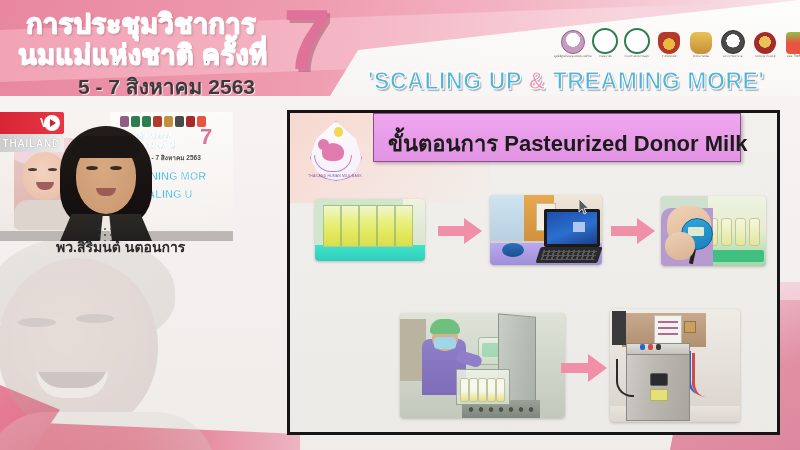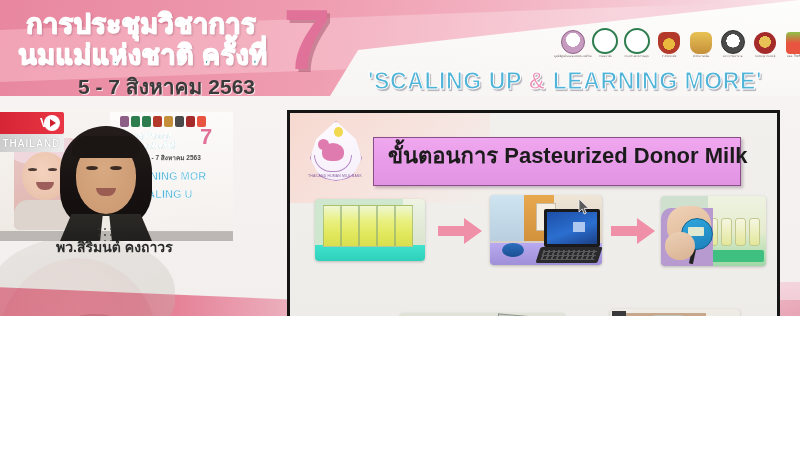--- a/index.html
+++ b/index.html
@@ -1,21 +1,21 @@
 <!DOCTYPE html>
 <html><head>
 <meta charset="utf-8">
 <style>
   html,body{margin:0;padding:0;}
   body{
     width:800px;height:450px;overflow:hidden;position:relative;
     font-family:"Liberation Sans","DejaVu Sans",sans-serif;
     background:#ffffff;
   }
-  #stage{position:absolute;inset:0;width:800px;height:316px;overflow:hidden;}
+  #stage{position:absolute;inset:0;width:800px;height:450px;overflow:hidden;}
 
   
   .bg-base{position:absolute;inset:0;background:#f2efee;}
   .bg-white-body{position:absolute;left:0;top:95px;width:800px;height:355px;
     background:linear-gradient(180deg,#f6f3f2 0%,#efecea 100%);}
   .bg-pink-head{position:absolute;left:0;top:0;width:800px;height:96px;
     background:linear-gradient(100deg,#e8879f 0%,#ef9cb0 38%,#f3b3c2 62%,#f6d3dc 86%,#faeaef 100%);}
   .bg-head-band{position:absolute;left:0;top:30px;width:800px;height:52px;
     background:linear-gradient(96deg,#f3a8ba 0%,#f5bbc8 45%,#f8d8e0 78%,rgba(255,255,255,0) 100%);
     transform:skewY(-2.1deg);transform-origin:left top;opacity:.85;}
@@ -144,24 +144,24 @@
     transform:rotate(0deg);clip-path:polygon(50% 0,88% 30%,100% 62%,80% 95%,50% 100%,20% 95%,0 62%,12% 30%);}
   .ml-dot{position:absolute;left:30px;top:8px;width:9px;height:10px;border-radius:50%;background:#f2d84e;}
   .ml-baby{position:absolute;left:18px;top:24px;width:22px;height:18px;border-radius:50% 50% 40% 40%;
     background:#e07bb0;}
   .ml-babyhead{position:absolute;left:14px;top:20px;width:11px;height:11px;border-radius:50%;background:#e07bb0;}
   .ml-hand{position:absolute;left:10px;top:36px;width:36px;height:16px;border-radius:0 0 22px 22px;
     border:1.4px solid #b487c4;border-top:none;}
   .ml-cap{position:absolute;left:1px;top:55px;width:60px;text-align:center;font-size:3.4px;color:#8a5fa0;
     letter-spacing:.2px;white-space:nowrap;}
 
-  .title-banner{position:absolute;left:83px;top:24px;width:368px;height:49px;
+  .title-banner{position:absolute;left:83px;top:0;width:368px;height:49px;
     background:linear-gradient(180deg,#efa8ef 0%,#e89ce8 50%,#e294e4 100%);
     border:1px solid #8a4f8a;box-shadow:2px 2px 3px rgba(80,40,80,.3);
-    display:flex;align-items:flex-start;box-sizing:border-box;padding-left:14px;}
+    display:flex;align-items:flex-end;box-sizing:border-box;padding-left:14px;}
   .title-banner span{font-size:22px;font-weight:700;color:#1b1b1b;white-space:nowrap;}
 
   
   .photo{position:absolute;border-radius:4px;overflow:hidden;box-shadow:0 1px 3px rgba(0,0,0,.22);}
   .arrow{position:absolute;}
   .arrow svg{display:block;}
 
   
   .p1{left:25px;top:86px;width:110px;height:62px;background:#cfe6cf;}
   .p1 .floor{position:absolute;left:0;bottom:0;width:100%;height:16px;background:linear-gradient(180deg,#3fe3cc,#2fd0bb);}
@@ -281,21 +281,21 @@
     <div class="wm-eye" style="left:28px;top:78px;"></div>
     <div class="wm-eye" style="left:86px;top:74px;"></div>
     <div class="wm-mouth"></div>
     <div class="wm-body"></div>
   </div>
 
   <div class="hdr-title1">การประชุมวิชาการ</div>
   <div class="hdr-title2">นมแม่แห่งชาติ ครั้งที่</div>
   <div class="hdr-date">5 - 7 สิงหาคม 2563</div>
   <div class="hdr-seven">7</div>
-  <div class="hdr-tagline"><span>'SCALING UP </span><span class="amp">&amp;</span><span> LEARNING MORE'</span></div>
+  <div class="hdr-tagline"><span>'SCALING UP </span><span class="amp">&amp;</span><span> TREAMING MORE'</span></div>
 
   <div class="logos">
     <div class="logo">
       <div class="mark" style="background:radial-gradient(circle at 50% 40%,#fff 40%,#c79bc0 41%);border:1px solid #8e5f86;"></div>
       <div class="cap">มูลนิธิศูนย์นมแม่แห่งประเทศไทย</div>
     </div>
     <div class="logo">
       <div class="mark" style="background:#fff;border:2px solid #2e7d4f;"></div>
       <div class="cap">กรมอนามัย</div>
     </div>
@@ -376,21 +376,21 @@
       <div class="lb-bot">
         <span>THAILAND</span>
       </div>
     </div>
 
     <div class="vid-bottombar">
       <div class="vid-time"></div>
     </div>
   </div>
 
-  <div class="speaker-name">พว.สิริมนต์ คงถาวร</div>
+  <div class="speaker-name">พว.สิริมนต์ นตอนการ</div>
 
   <div class="panel">
     <div class="panel-inner"></div>
     <div class="panel-wash"></div>
 
     <div class="milk-logo">
       <div class="ml-drop"></div>
       <div class="ml-dot"></div>
       <div class="ml-babyhead"></div>
       <div class="ml-baby"></div>

